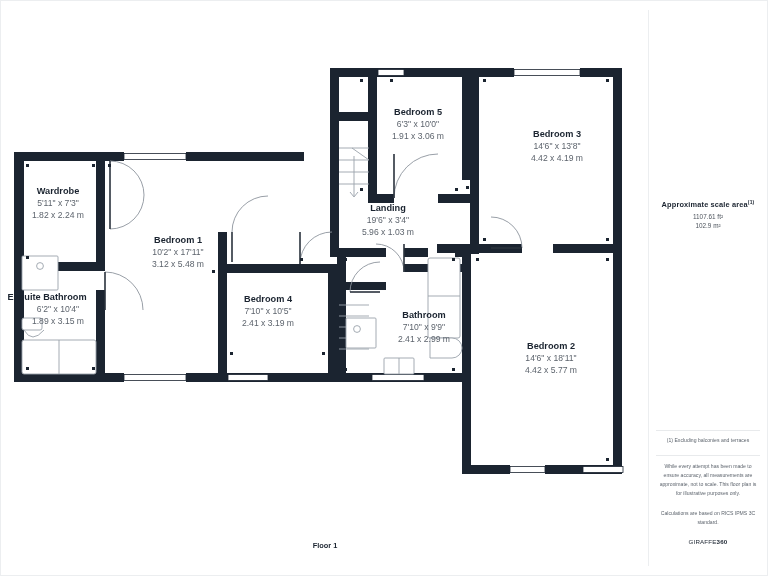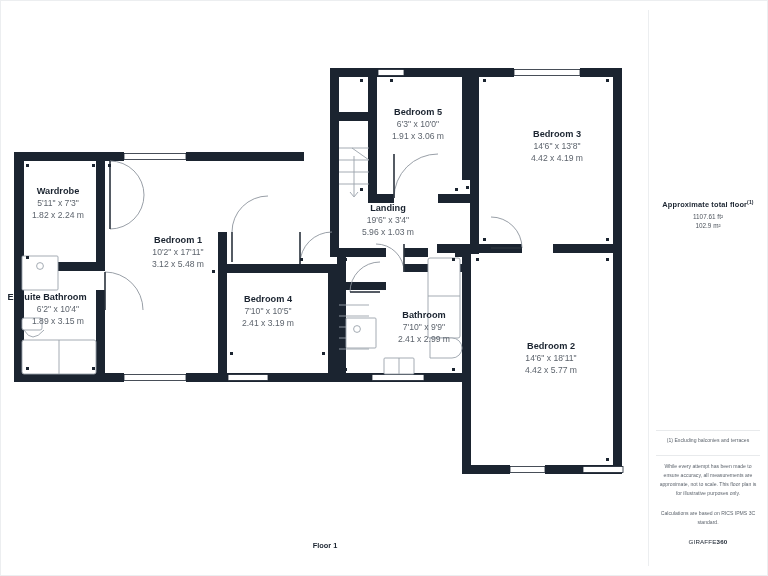--- a/index.html
+++ b/index.html
@@ -373,21 +373,21 @@
     </g>
 
     <text class="floor-label" x="325" y="548">Floor 1</text>
 
   </svg>
 
   <div class="vert-sep"></div>
 
   <div id="info-panel">
     <div class="area-block">
-      <div class="area-title"><span>Approximate total floor</span><sup>(1)</sup></div>
+      <div class="area-title"><span>Approximate scale area</span><sup>(1)</sup></div>
       <div class="area-imperial">1107.61 ft²</div>
       <div class="area-metric">102.9 m²</div>
     </div>
 
     <div class="sep-top"></div>
 
     <div class="footnote-block">
       <div class="footnote">(1) Excluding balconies and terraces</div>
     </div>
 

